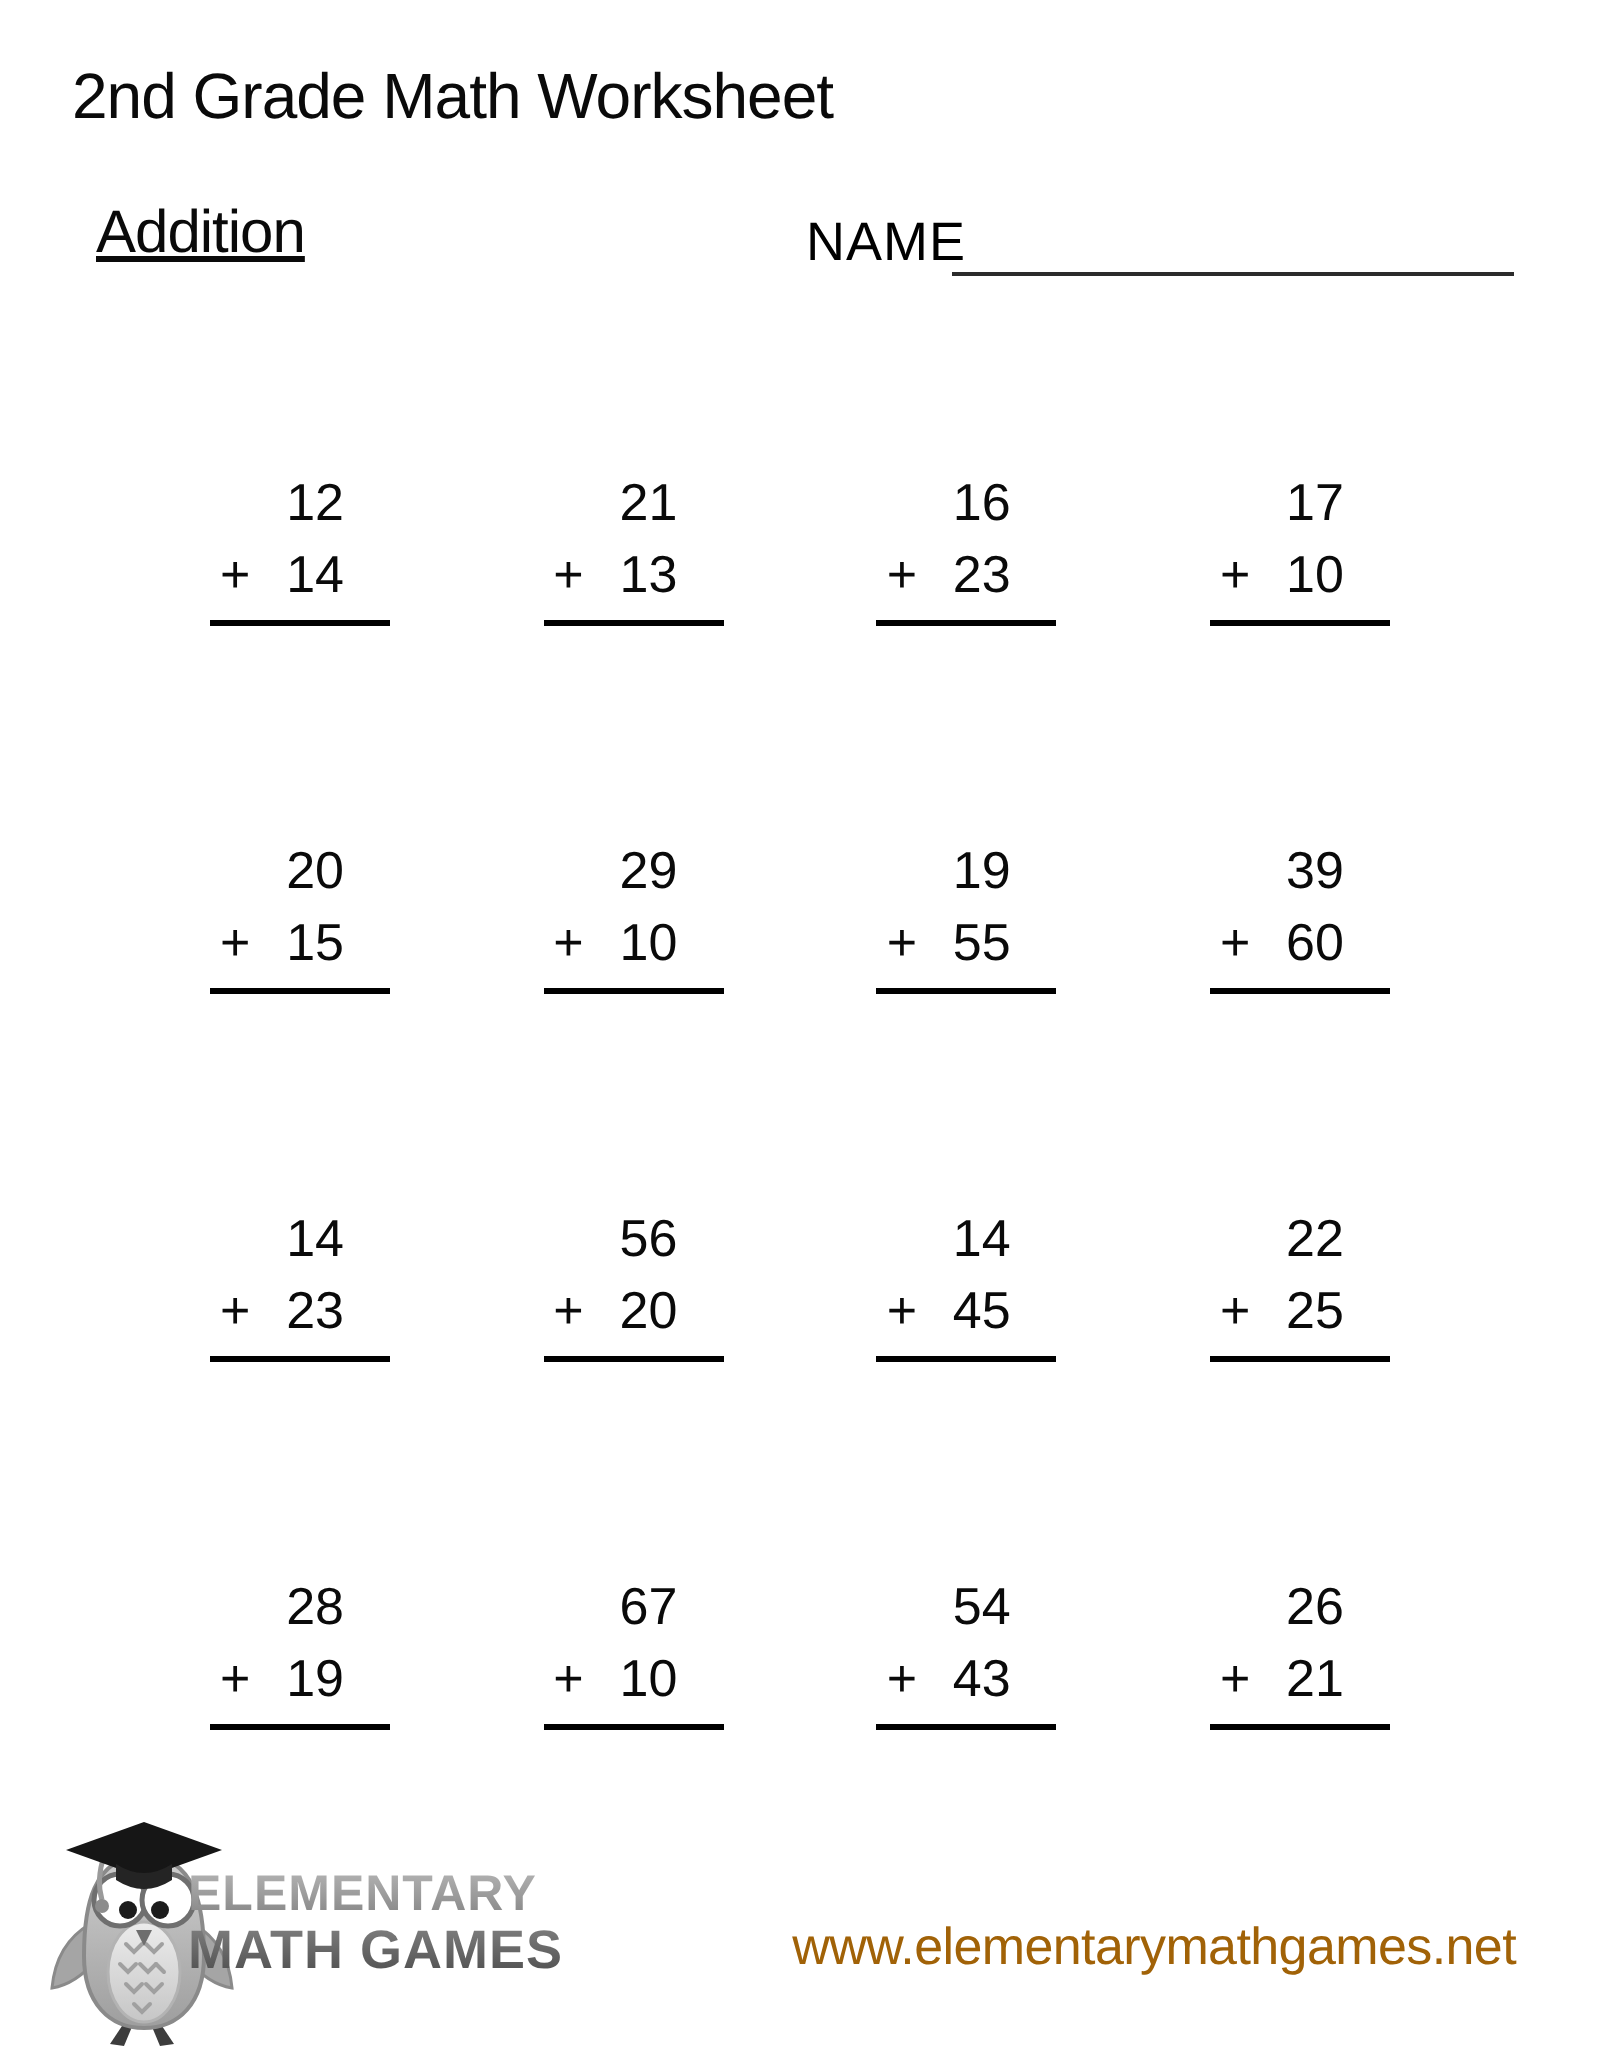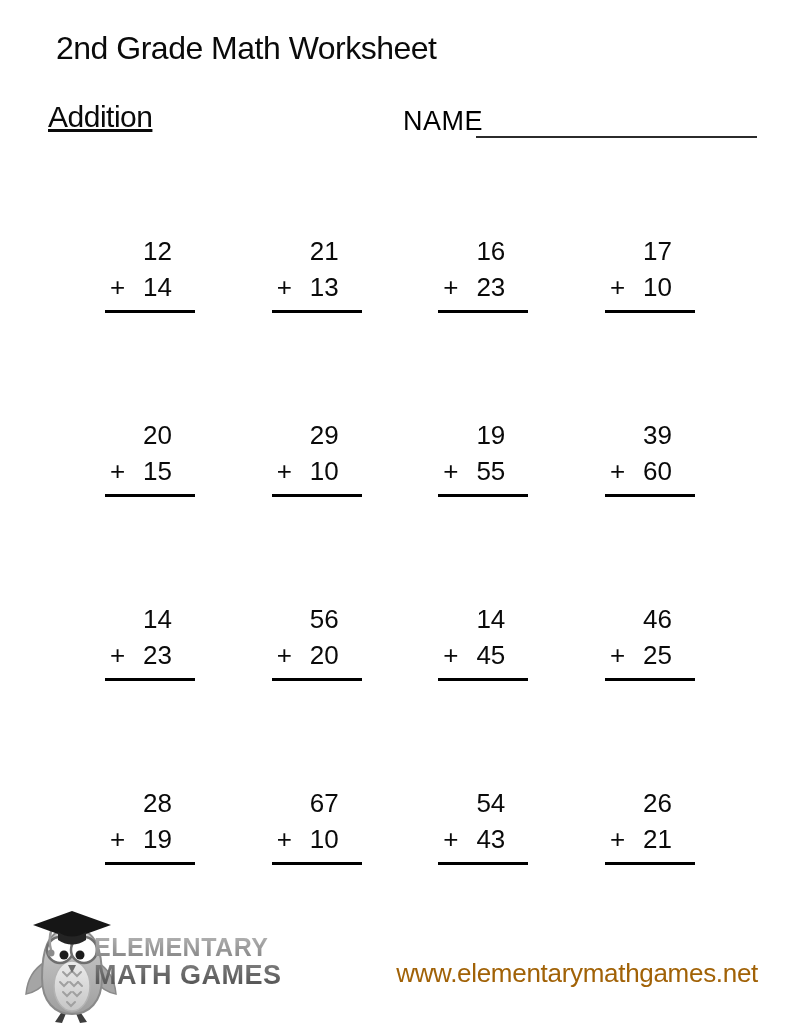--- a/index.html
+++ b/index.html
@@ -8,21 +8,21 @@
     width: 800px; height: 1035px;
     font-family: "Liberation Sans", sans-serif;
     color: #000;
     position: relative;
     overflow: hidden;
   }
   .page { position: absolute; inset: 0; background: #fff; }
 
   
   .title {
-    position: absolute; left: 56px; top: 30px;
+    position: absolute; left: 36px; top: 30px;
     font-size: 32px; font-weight: 400; letter-spacing: -0.5px;
     color: #0a0a0a;
   }
   .topic {
     position: absolute; left: 48px; top: 100px;
     font-size: 30px; font-weight: 400; letter-spacing: -0.5px;
     color: #0a0a0a;
     text-decoration: underline;
   }
   .name-label {
@@ -172,21 +172,21 @@
     <div class="problem">
       <div class="top-line">14</div>
       <div class="second-line">
         <span class="op">+</span>
         <span class="bottom">45</span>
       </div>
       <div class="rule"></div>
     </div>
 
     <div class="problem">
-      <div class="top-line">46</div>
+      <div class="top-line">22</div>
       <div class="second-line">
         <span class="op">+</span>
         <span class="bottom">25</span>
       </div>
       <div class="rule"></div>
     </div>
 
     <div class="problem">
       <div class="top-line">28</div>
       <div class="second-line">

